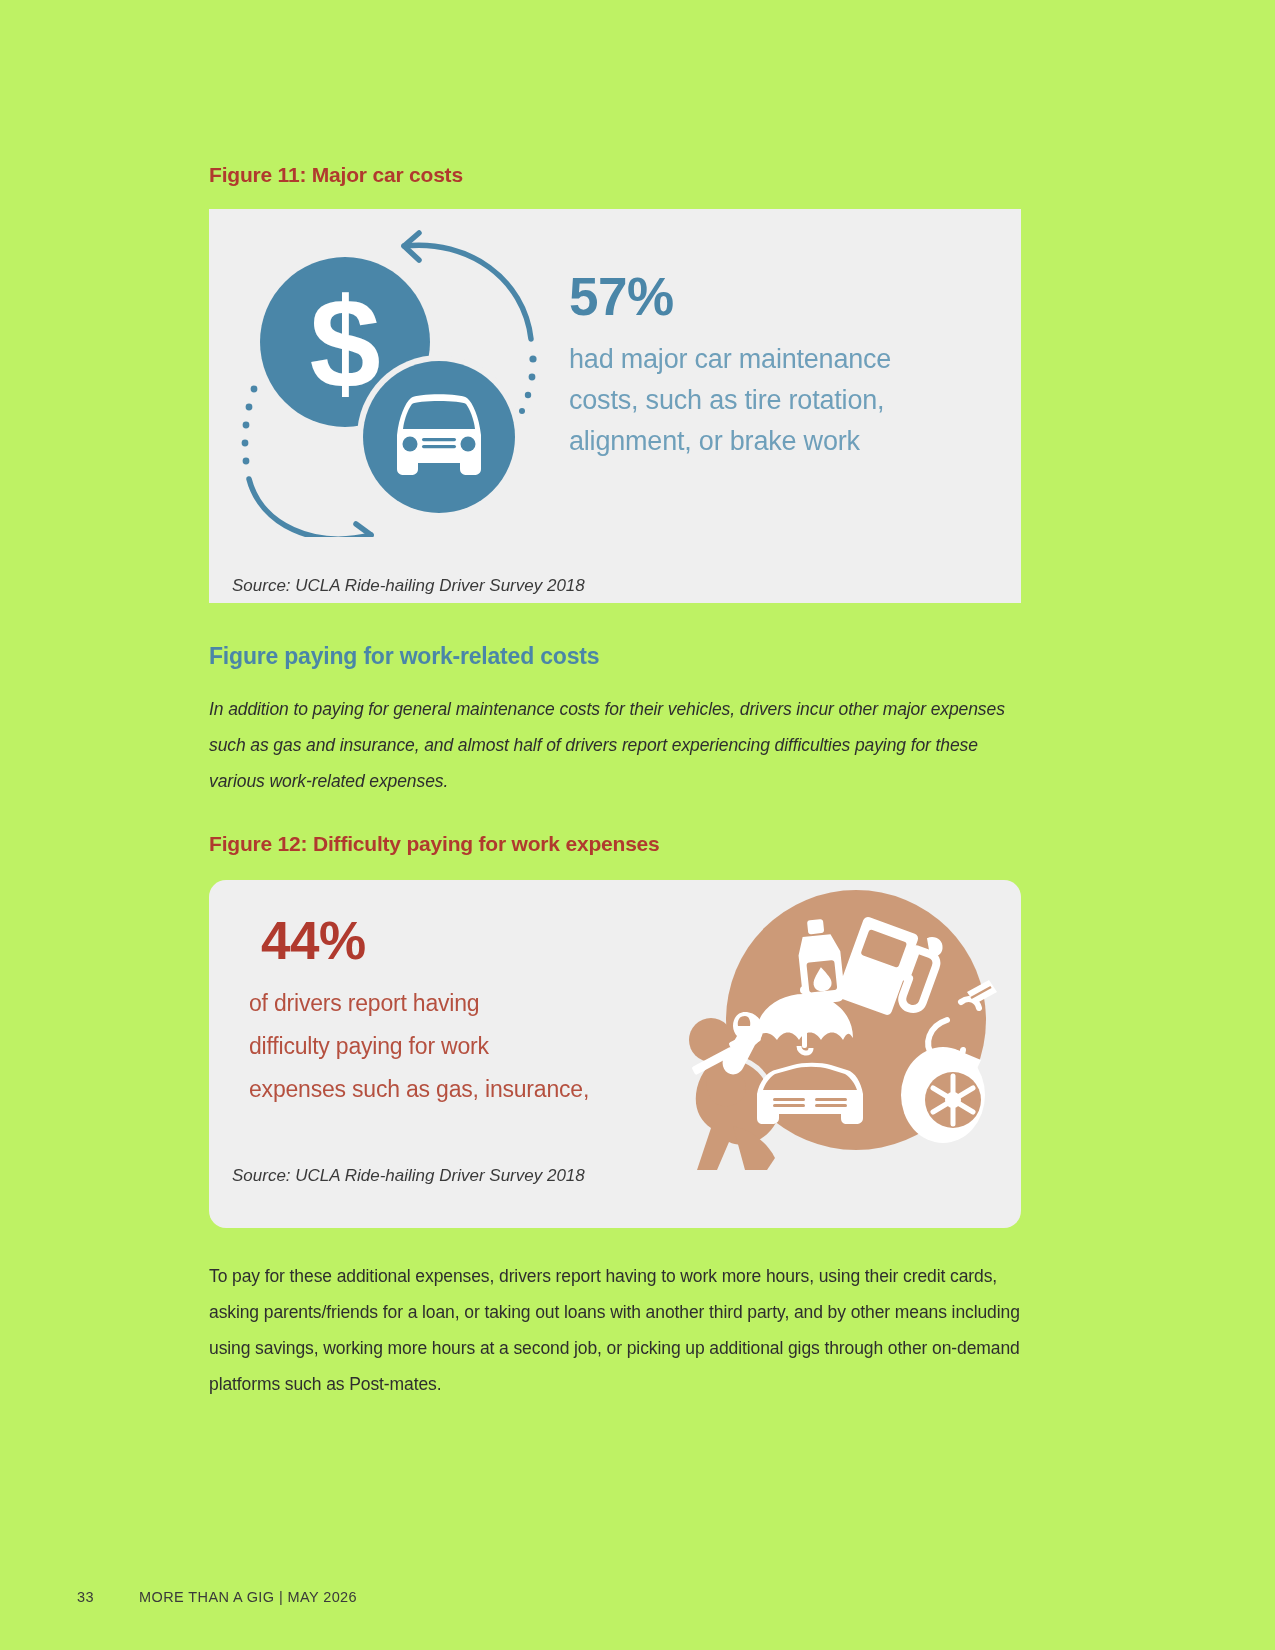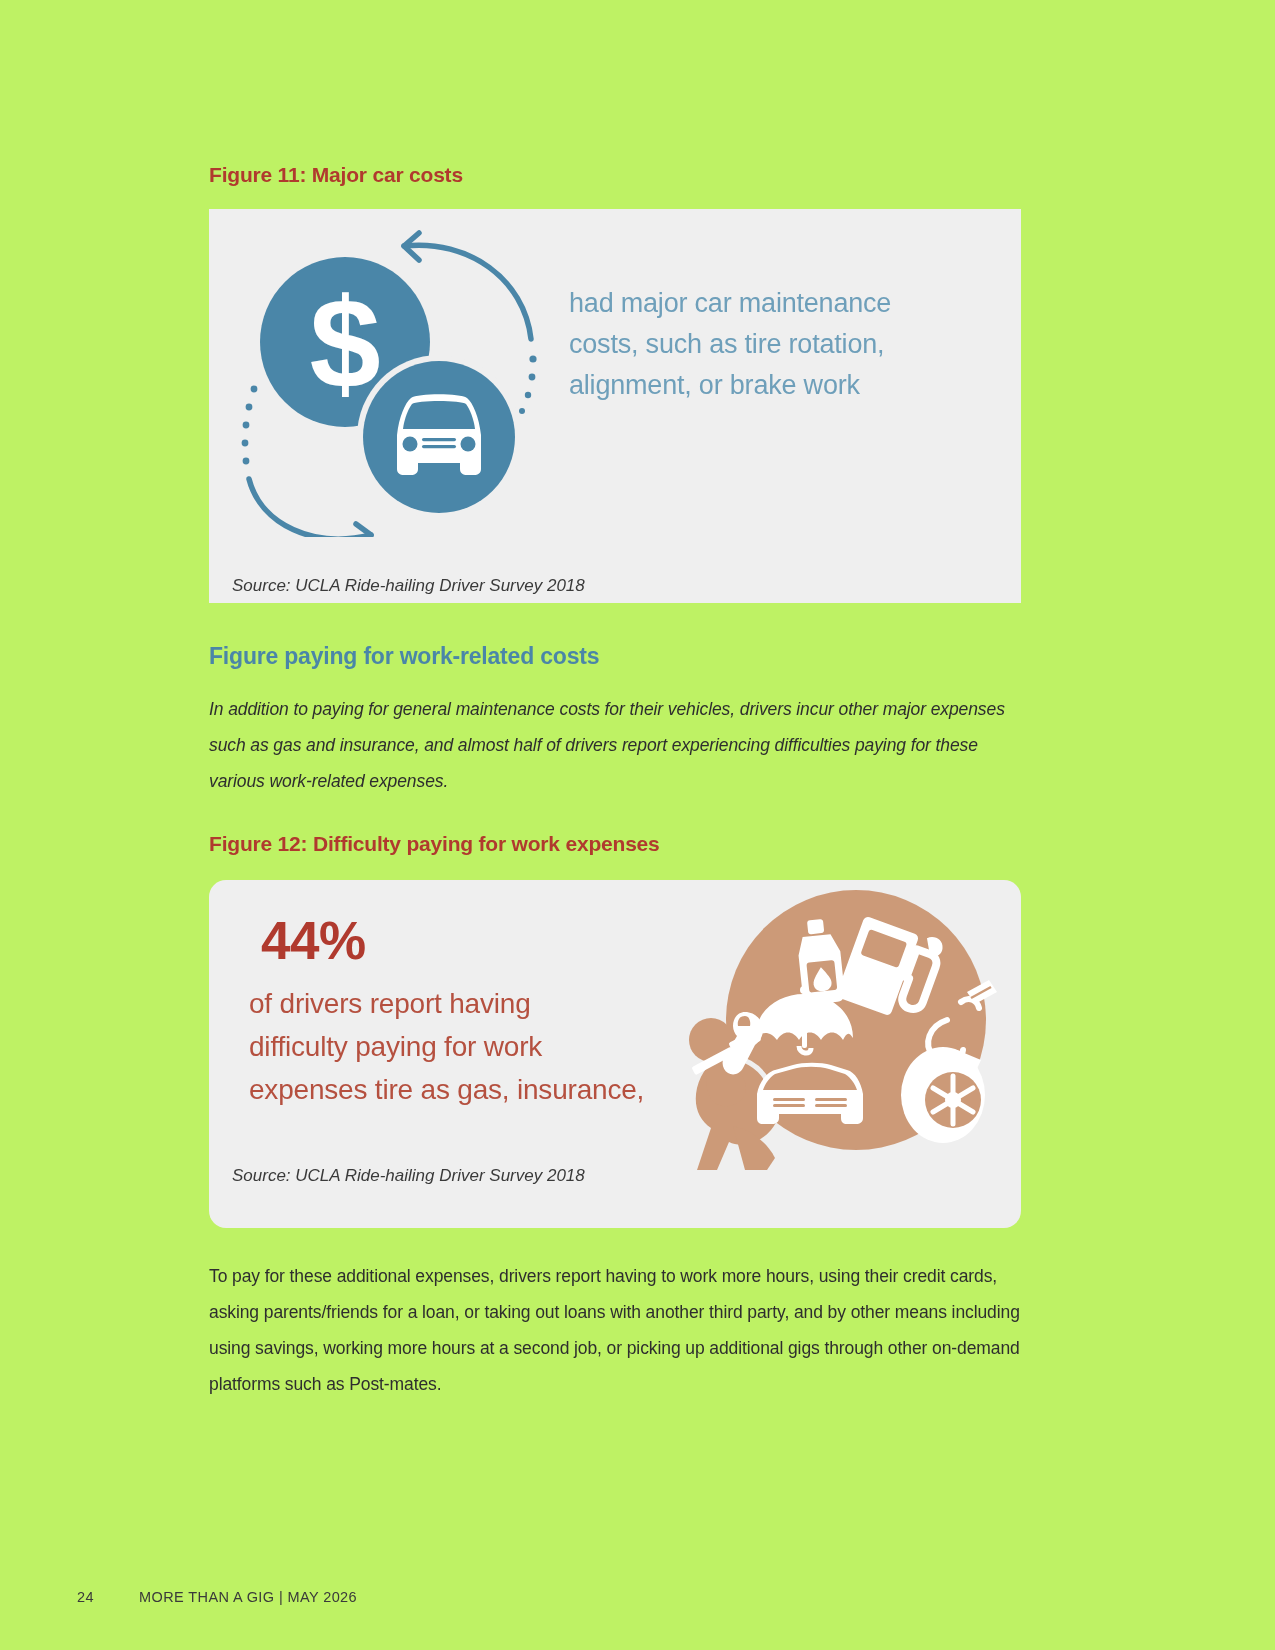--- a/index.html
+++ b/index.html
@@ -134,21 +134,21 @@
     color: #b03a2e;
     font-size: 53px;
     font-weight: bold;
     line-height: 58px;
     letter-spacing: -0.5px;
     padding-left: 12px;
   }
 
   .stat-desc-red {
     color: #b5503f;
-    font-size: 28px;
+    font-size: 23px;
     line-height: 43px;
     margin-top: 12px;
     font-weight: 300;
     letter-spacing: -0.2px;
   }
 
   .fig12-art {
     position: absolute;
     right: 20px;
     top: 0px;
@@ -226,20 +226,21 @@
             <circle cx="191" cy="227" r="7.5" fill="#4a86a8"></circle>
             <circle cx="249" cy="227" r="7.5" fill="#4a86a8"></circle>
             <rect x="203" y="221" width="34" height="3.2" rx="1.6" fill="#4a86a8"></rect>
             <rect x="203" y="228" width="34" height="3.2" rx="1.6" fill="#4a86a8"></rect>
           </g>
         </g>
       </svg>
     </div>
 
     <div class="fig11-stat">
+      <div class="big-number-blue">57%</div>
       <div class="stat-desc-blue">
         <div>had major car maintenance</div>
         <div>costs, such as tire rotation,</div>
         <div>alignment, or brake work</div>
       </div>
     </div>
 
     <div class="source-line" style="top:367px;">Source: UCLA Ride-hailing Driver Survey 2018</div>
   </div>
 
@@ -249,21 +250,21 @@
 
   <div class="content fig-caption" style="top:832px;">Figure 12: Difficulty paying for work expenses</div>
 
   <div class="figure-panel" id="figure-12-panel">
 
     <div class="fig12-stat">
       <div class="big-number-red">44%</div>
       <div class="stat-desc-red">
         <div>of drivers report having</div>
         <div>difficulty paying for work</div>
-        <div>expenses tire as gas, insurance,</div>
+        <div>expenses such as gas, insurance,</div>
       </div>
     </div>
 
     <div class="fig12-art">
       <svg viewBox="0 0 330 290" width="330" height="290" xmlns="http://www.w3.org/2000/svg">
 
         <circle cx="185" cy="140" r="130" fill="#cc9a78"></circle>
 
         <g fill="#cc9a78">
           <circle cx="40" cy="160" r="22"></circle>
@@ -355,16 +356,16 @@
         </g>
       </svg>
     </div>
 
     <div class="source-line" style="top:286px;">Source: UCLA Ride-hailing Driver Survey 2018</div>
   </div>
 
   <div class="content body-text" style="top:1258px; width:815px;">To pay for these additional expenses, drivers report having to work more hours, using their credit cards, asking parents/friends for a loan, or taking out loans with another third party, and by other means including using savings, working more hours at a second job, or picking up additional gigs through other on-demand platforms such as Post-mates.</div>
 
   <div class="footer">
-    <span class="pg">24</span><span>MORE THAN A GIG | MAY 2026</span>
+    <span class="pg">33</span><span>MORE THAN A GIG | MAY 2026</span>
   </div>
 
 </div>
 
 </body></html>

